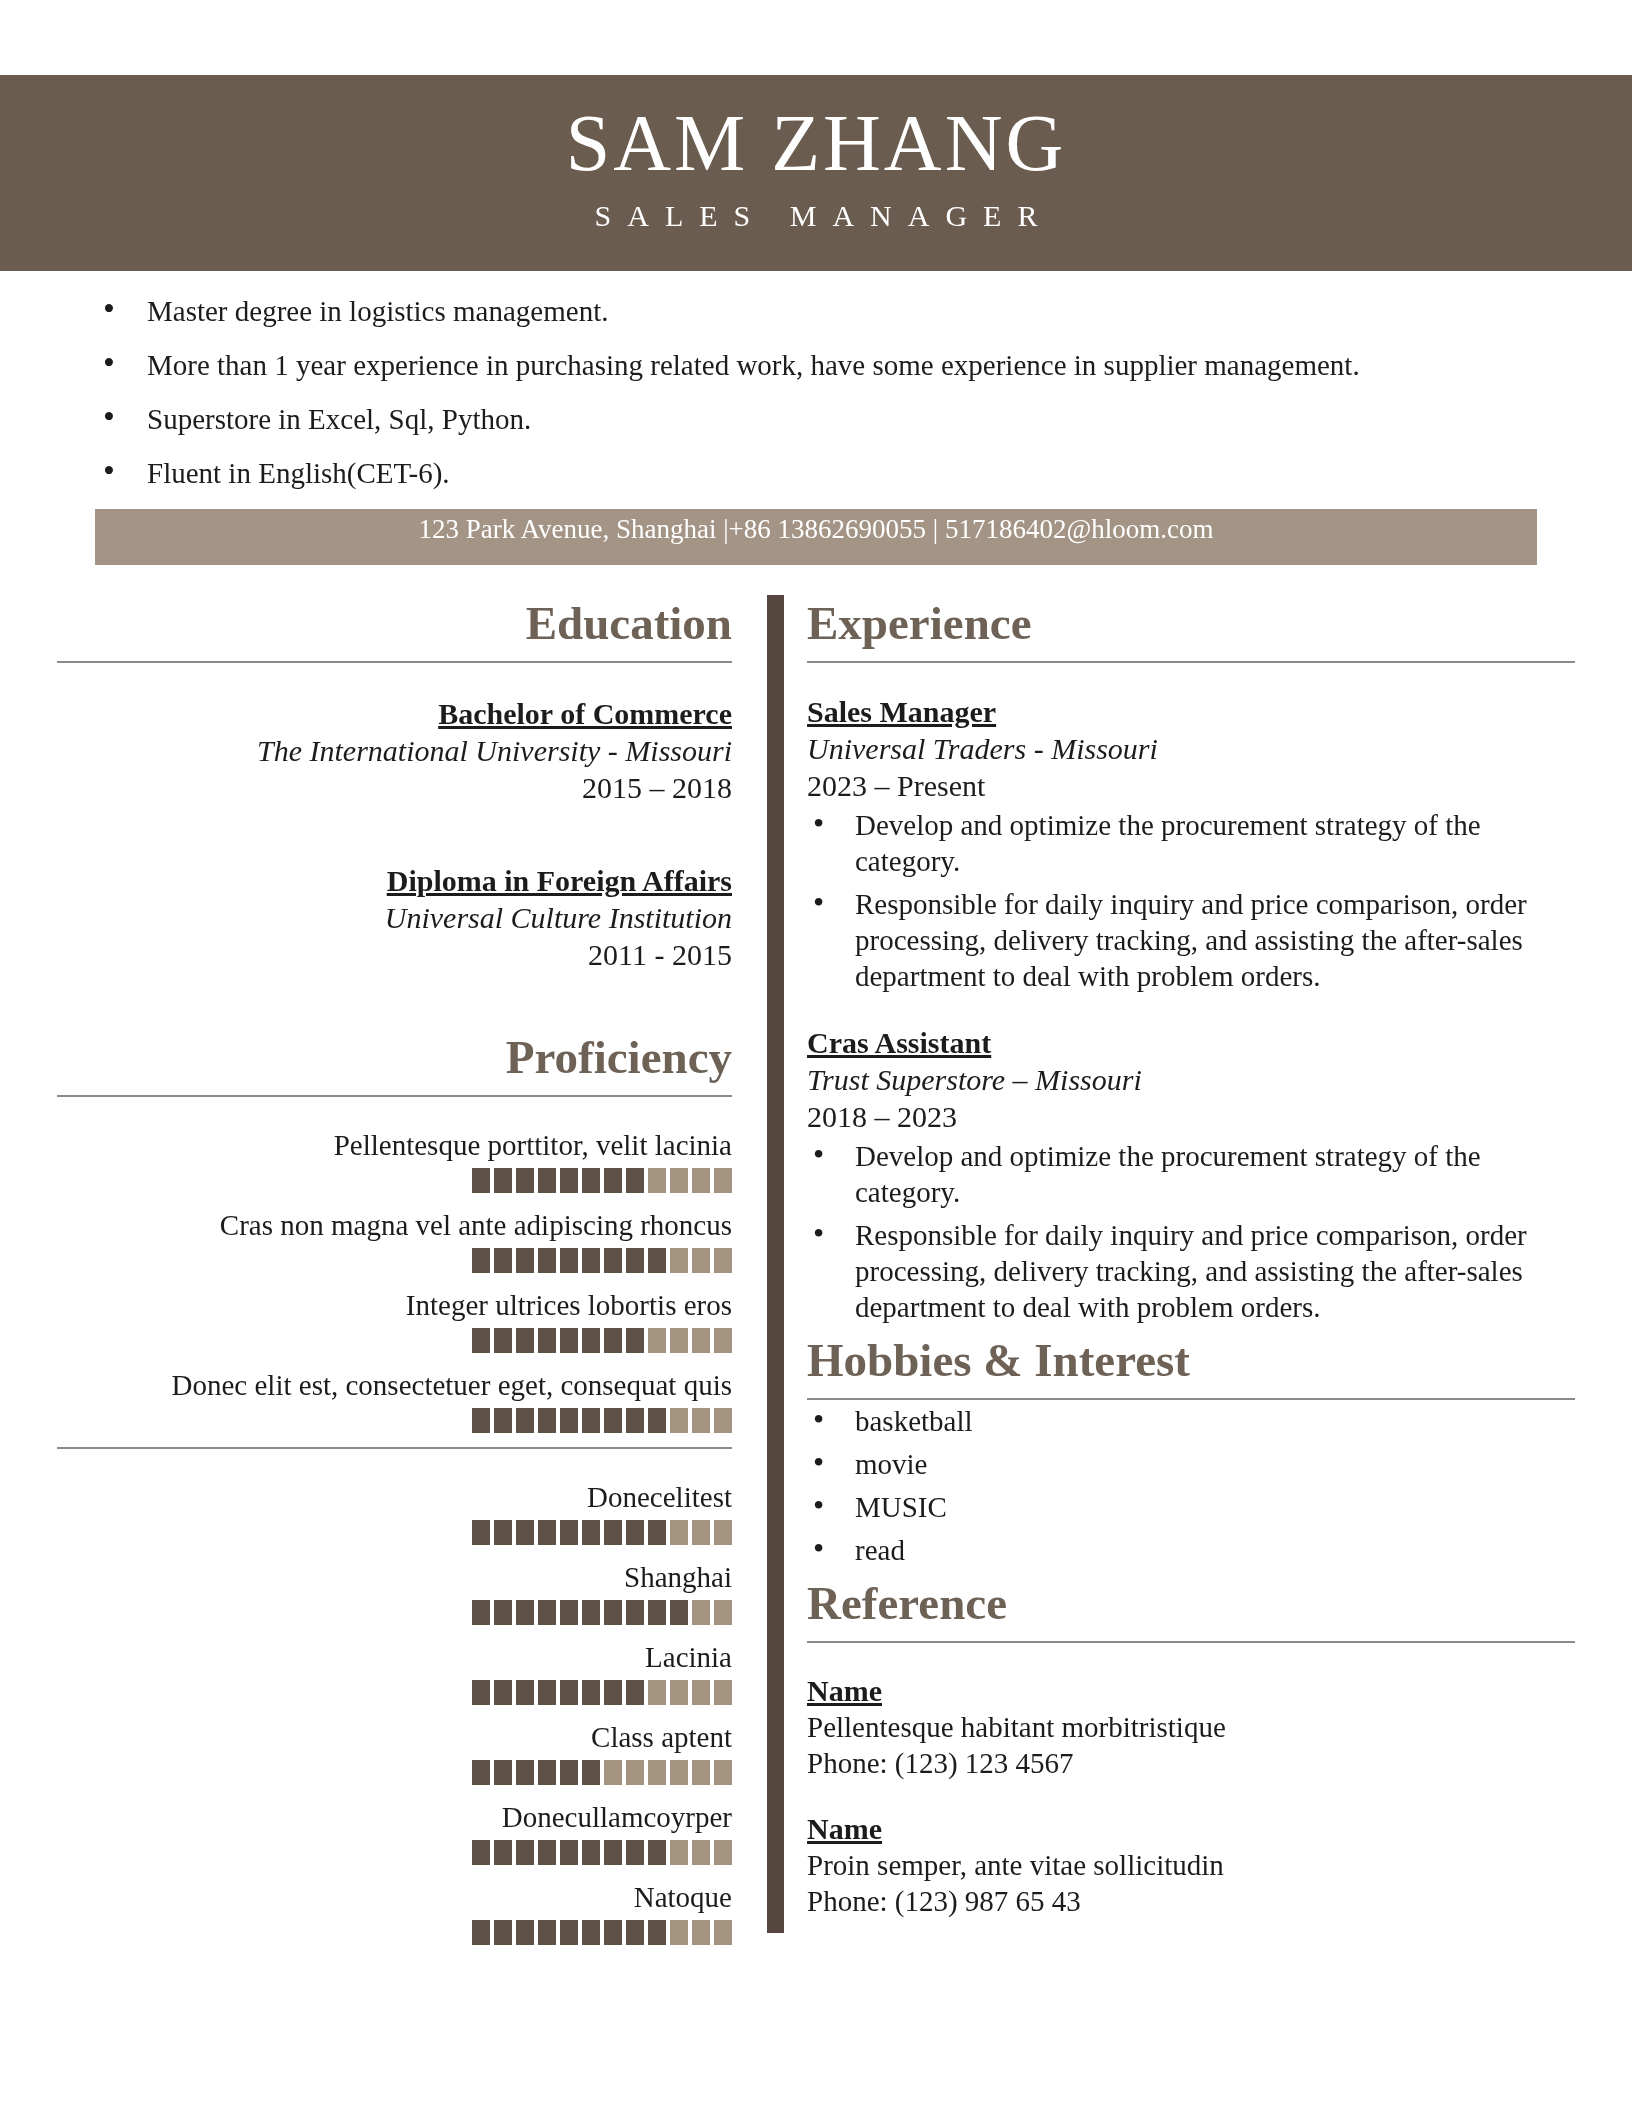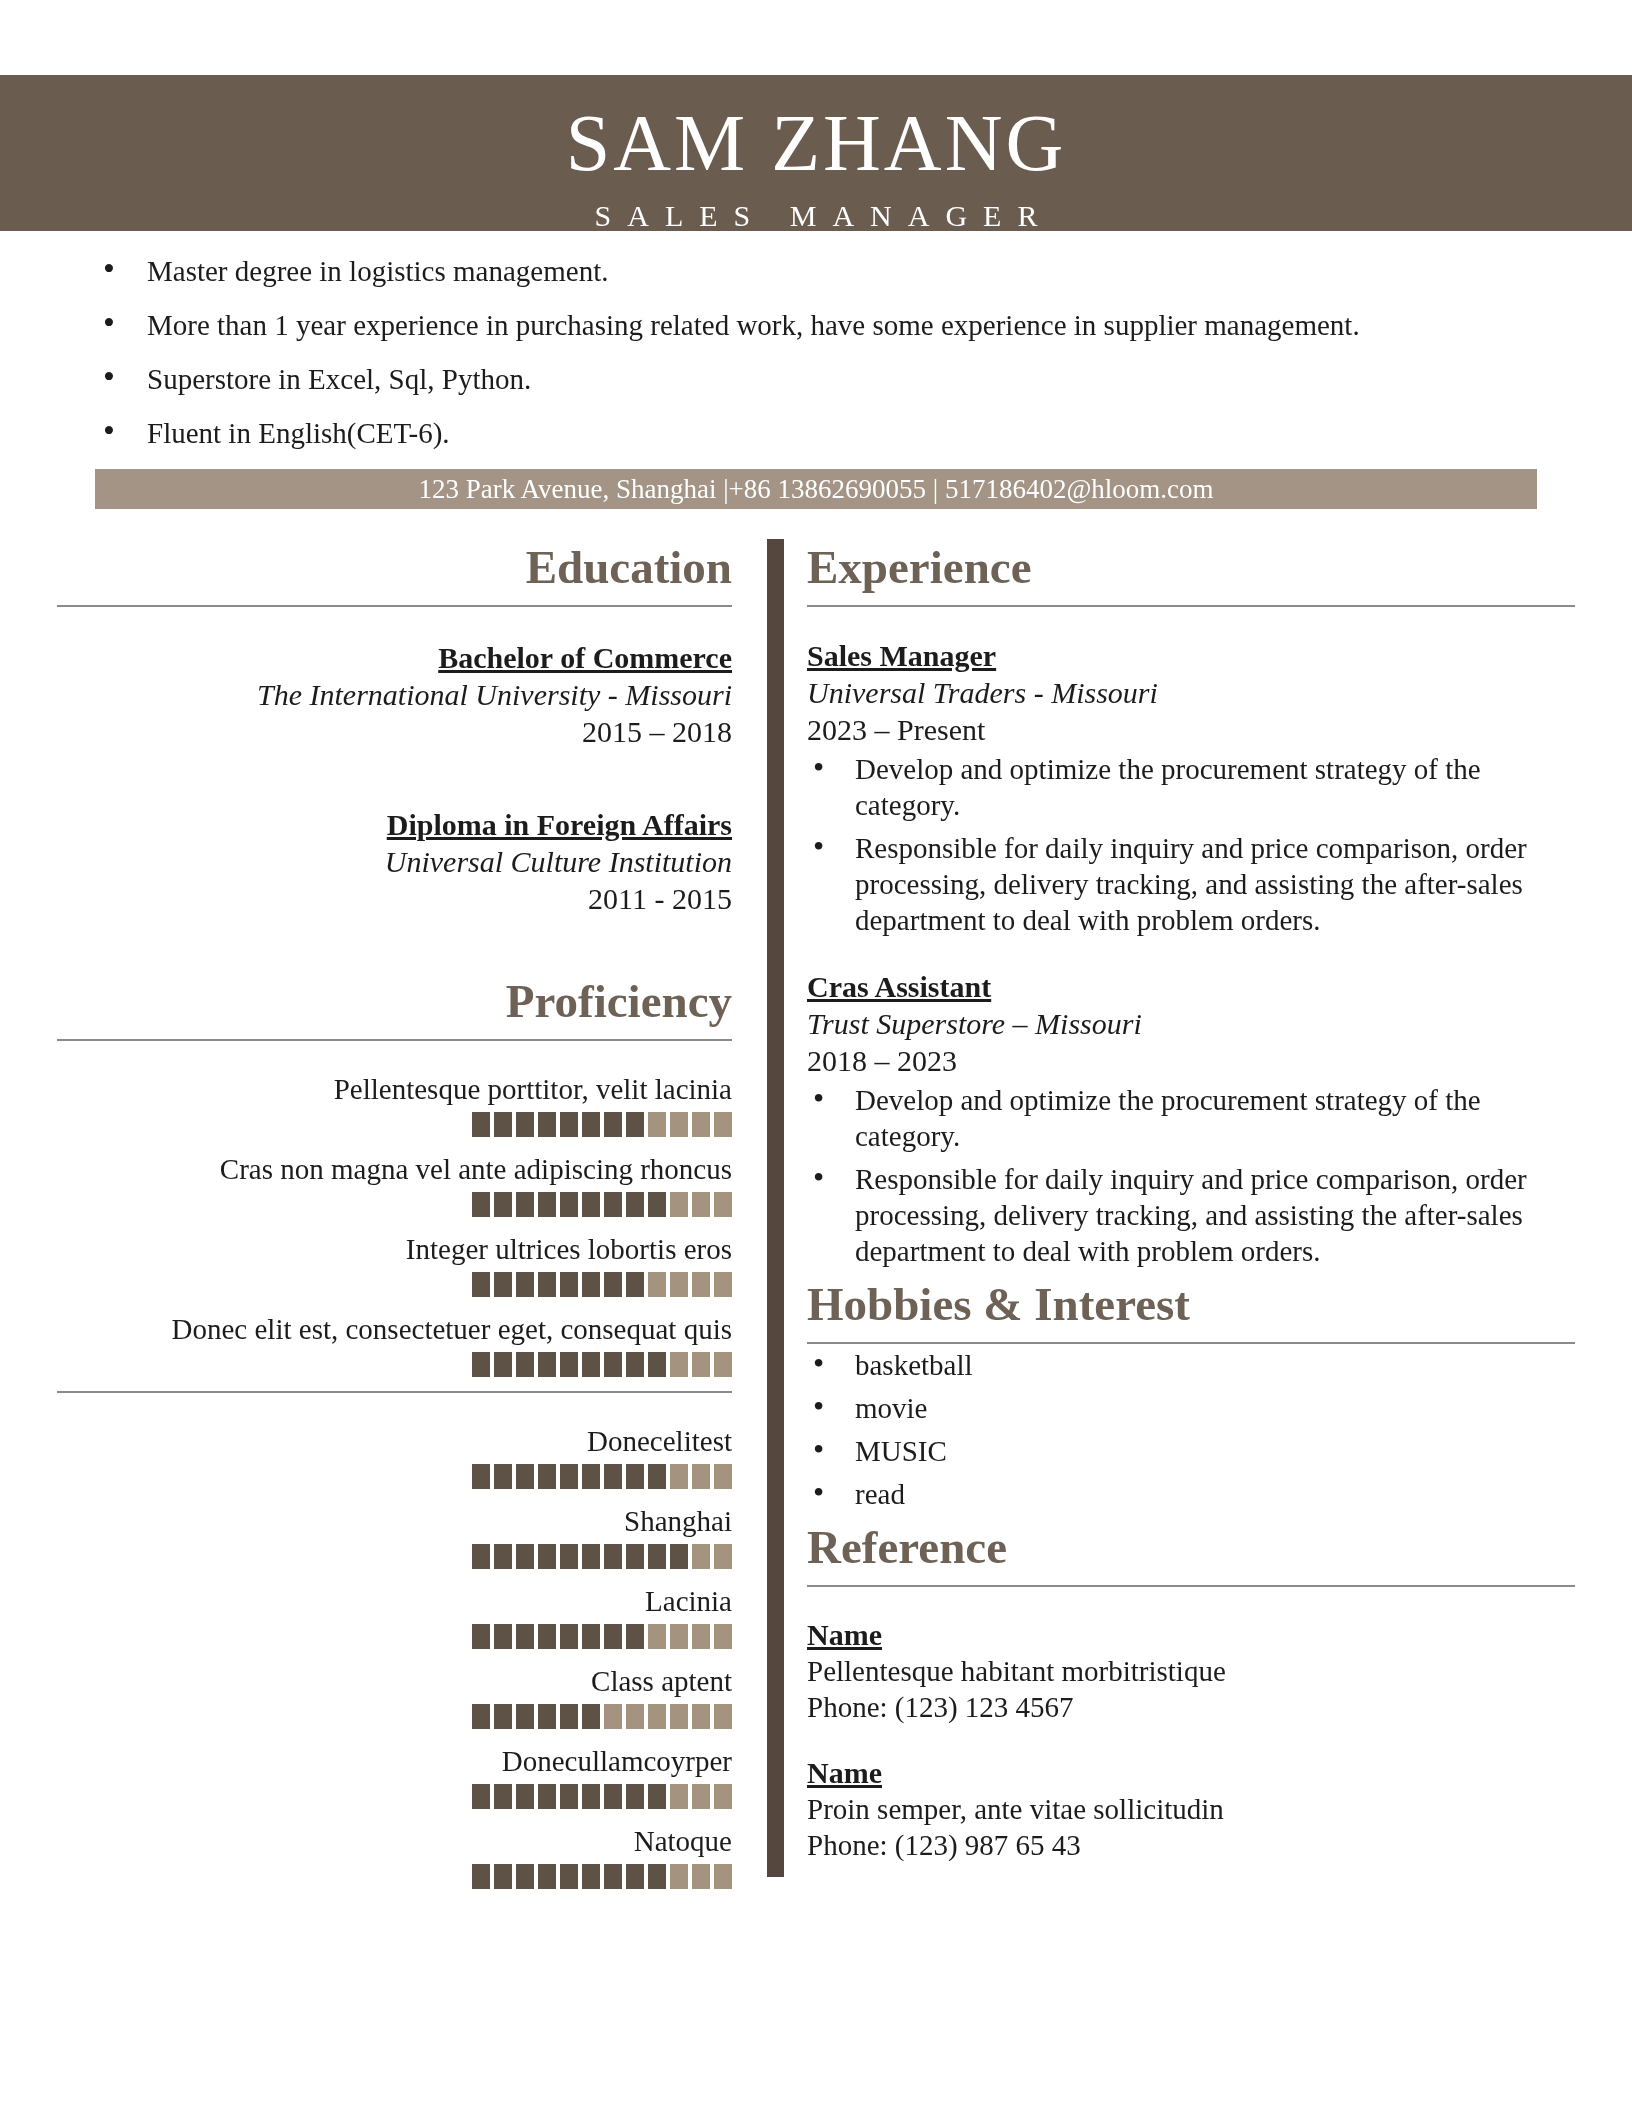--- a/index.html
+++ b/index.html
@@ -14,21 +14,21 @@
   }
   *{box-sizing:border-box; margin:0; padding:0;}
   html,body{background:#ffffff;}
   body{
     width:1632px; height:2112px; position:relative; overflow:hidden;
     font-family:"Liberation Serif","DejaVu Serif",serif;
     color:var(--body_text);
   }
   
   .band{
-    margin-top:75px; width:100%; height:156px;
+    margin-top:75px; width:100%; height:196px;
     background:var(--header_band);
     text-align:center; color:#ffffff;
     padding-top:26px;
   }
   .band .name{
     font-size:80px; line-height:84px; letter-spacing:3px; font-weight:400;
   }
   .band .job-title{
     font-size:30px; line-height:34px; letter-spacing:16px; margin-top:14px; text-indent:16px;
   }
@@ -36,21 +36,21 @@
   ul.plain{list-style:none;}
   .summary{margin:22px 95px 0 95px;}
   .summary li{
     position:relative; padding-left:52px; font-size:29px; line-height:36px; margin-bottom:18px;
   }
   .summary li::before{
     content:"\2022"; position:absolute; left:8px; top:-2px; font-size:34px;
   }
   
   .contact-bar{
-    margin:4px 95px 0 95px; height:40px; background:var(--contact_bar);
+    margin:4px 95px 0 95px; height:56px; background:var(--contact_bar);
     color:#ffffff; font-size:27px; line-height:40px; text-align:center;
   }
   
   .columns{display:flex; padding:0 57px; margin-top:30px; align-items:flex-start;}
   .col-left{width:675px; flex:none;}
   .divider{width:17px; height:1338px; flex:none; background:var(--divider); margin-left:35px; margin-right:23px;}
   .col-right{flex:1; min-width:0;}
   .heading{
     font-size:47px; line-height:56px; color:var(--heading); font-weight:700;
   }

